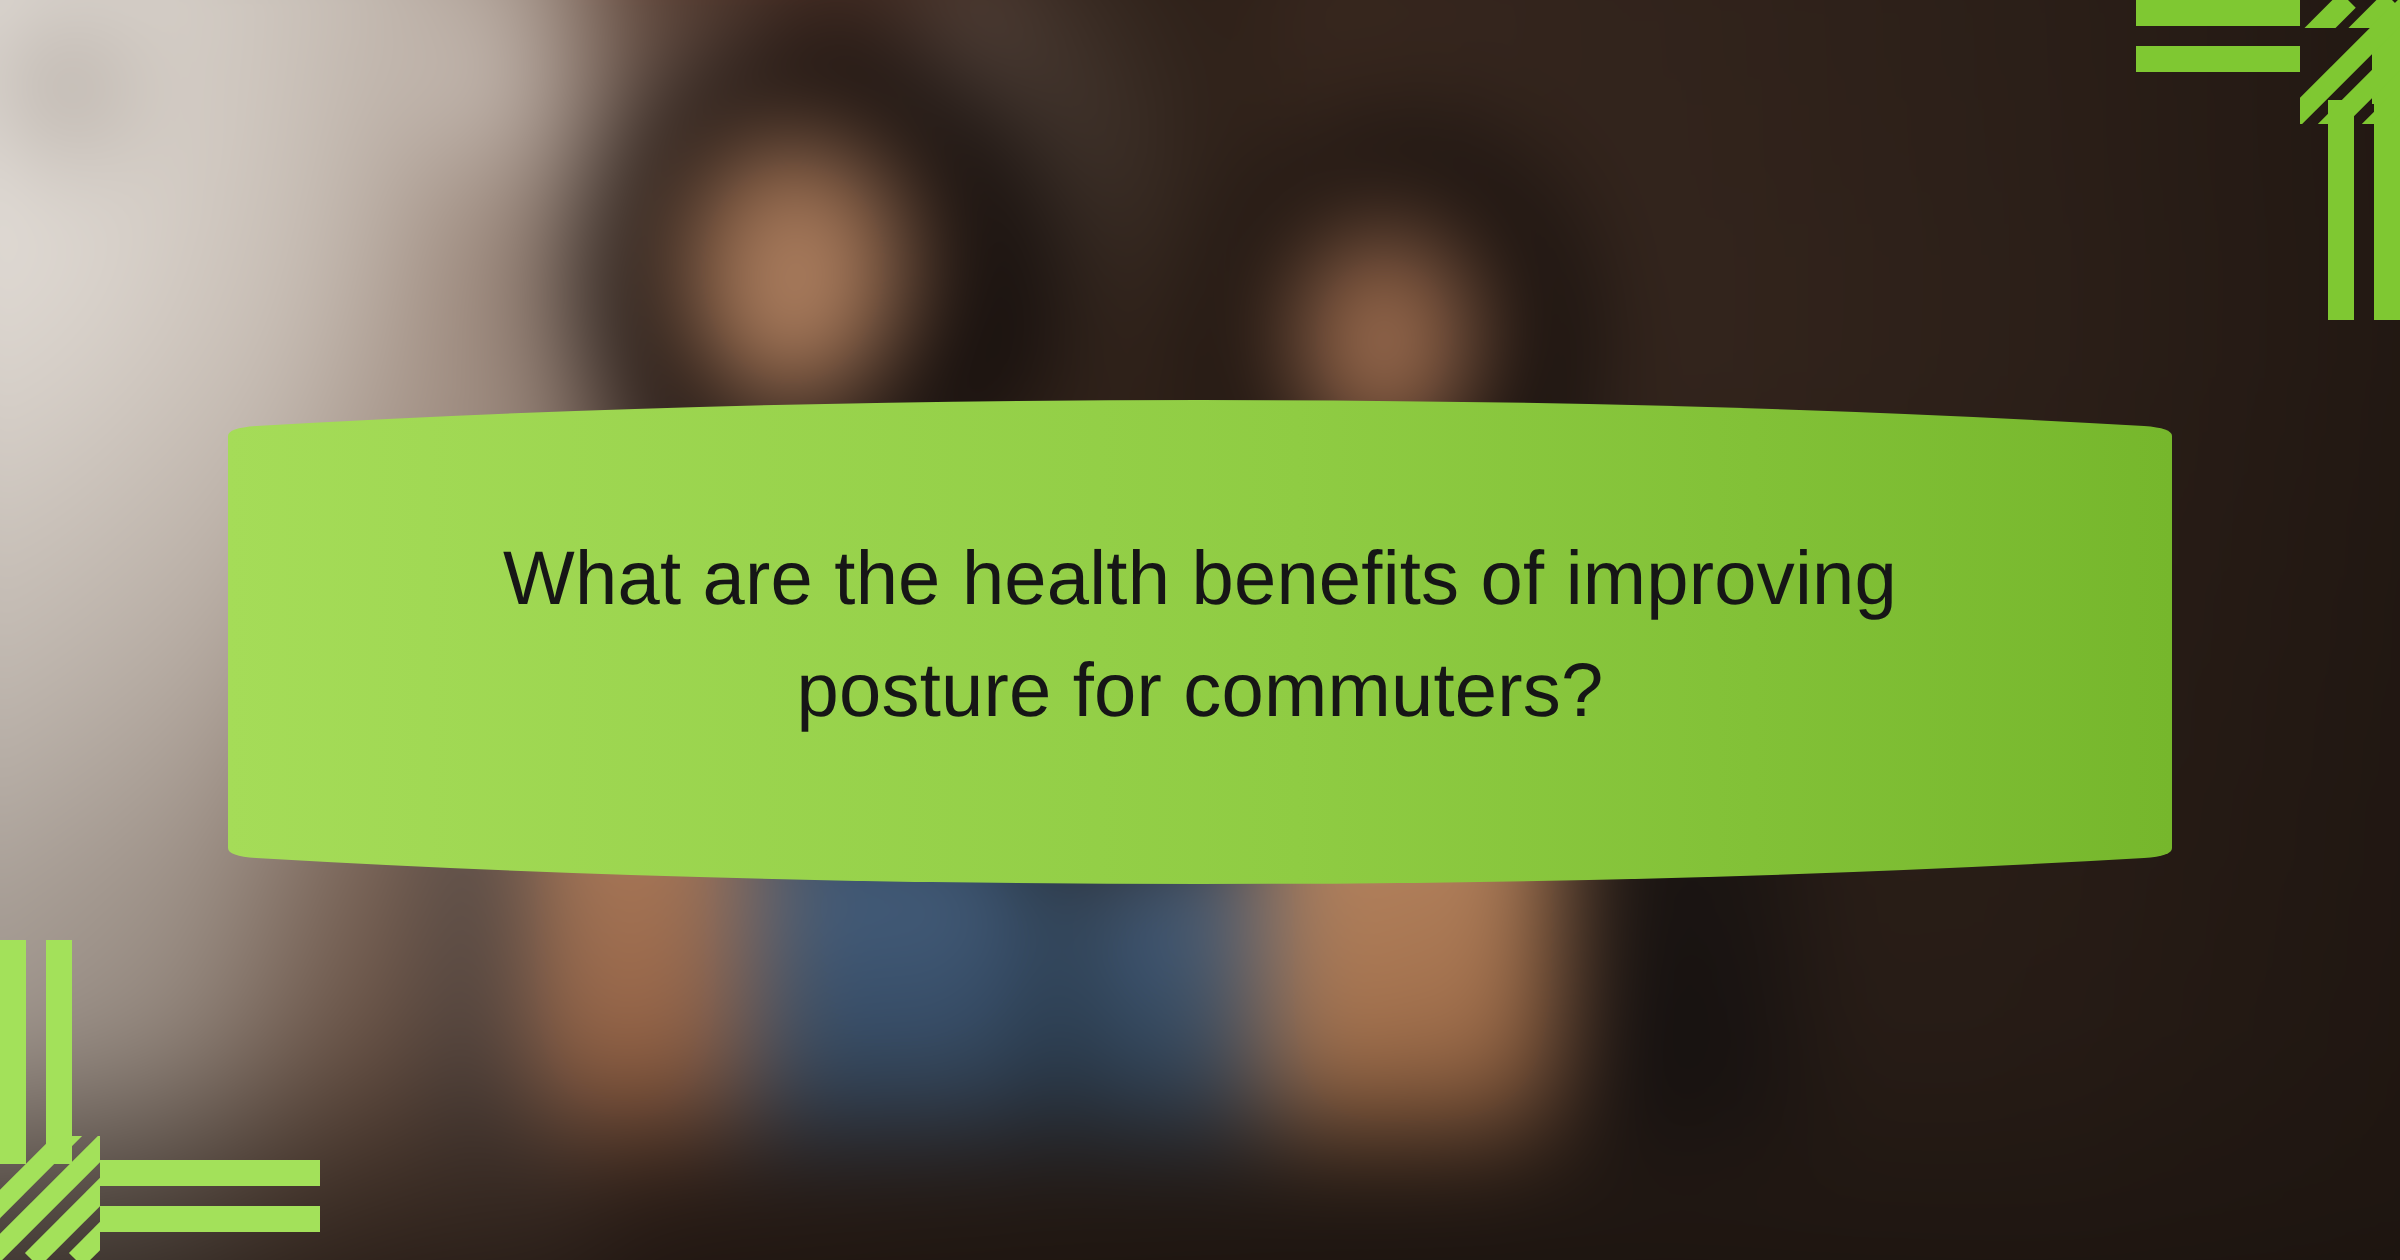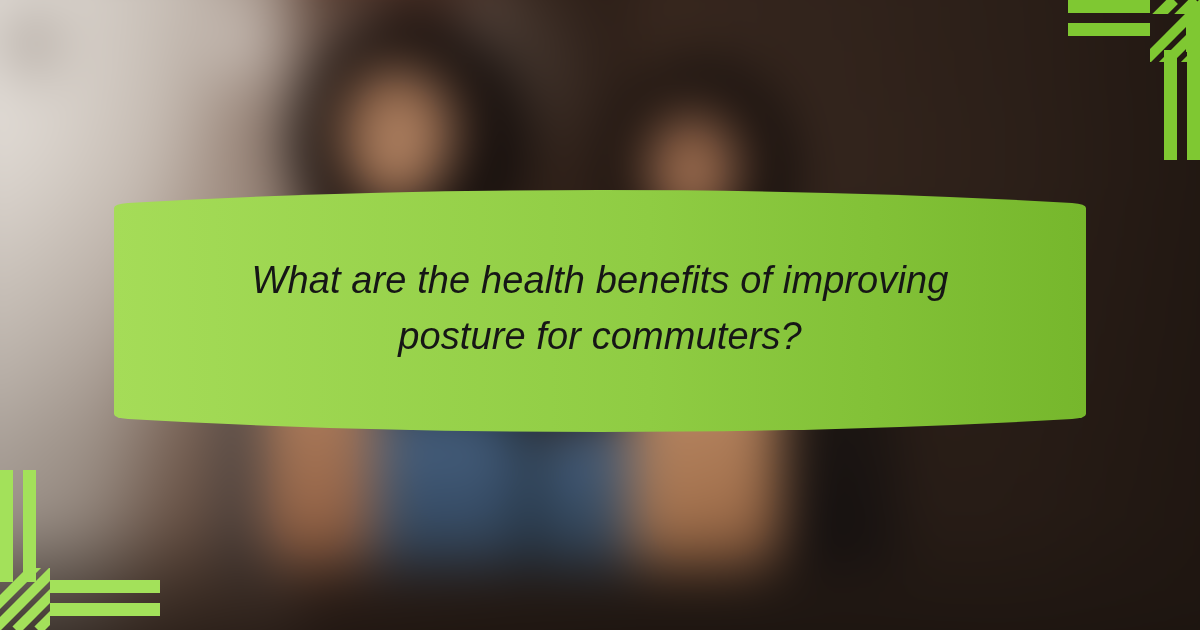--- a/index.html
+++ b/index.html
@@ -159,22 +159,22 @@
   .corner { position:absolute; pointer-events:none; }
 
   .corner-tr { top:0; right:0; width:160px; height:160px; }
   .corner-bl { bottom:0; left:0; width:160px; height:160px; }
 
   .corner svg { display:block; width:100%; height:100%; }
 
   
   .banner-wrap {
     position:absolute;
-    left:100px; top:186px;
-    width:1000px; height:250px;font-style:italic;
+    left:100px; top:196px;
+    width:1000px; height:250px;
   }
   .banner-shape {
     position:absolute; inset:0;
     width:100%; height:100%;
   }
   .banner-text {
     position:absolute;
     left:0; right:0;
     top:0; bottom:0;
     display:flex;

